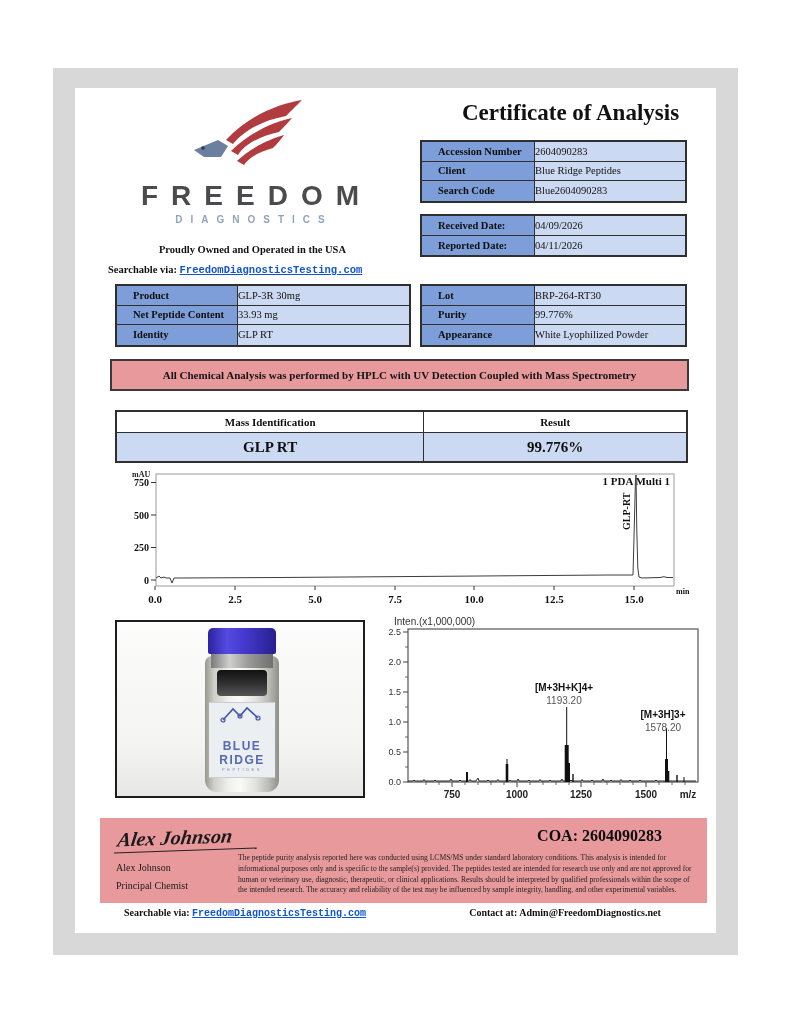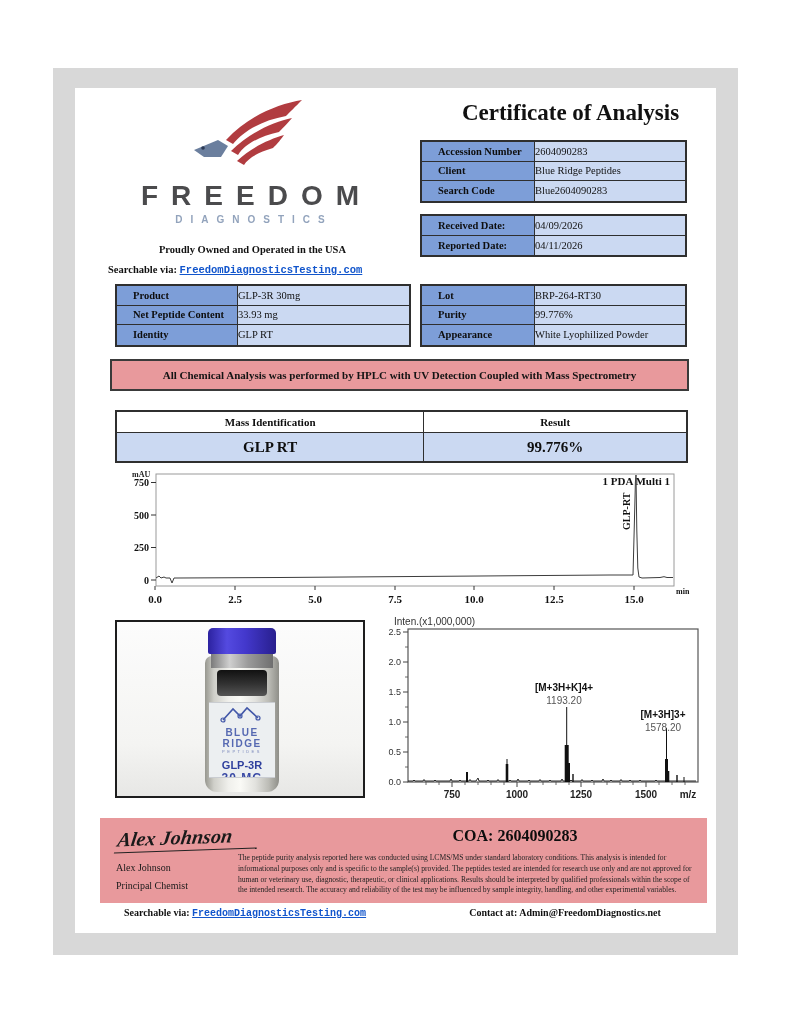--- a/index.html
+++ b/index.html
@@ -61,33 +61,33 @@
   .vial-cap { position:absolute; left:3px; top:0; width:68px; height:26px; border-radius:5px 5px 2px 2px;
     background:linear-gradient(90deg,#2c22a0 0%,#544ae0 28%,#4338cc 55%,#281f8e 100%); }
   .vial-skirt { position:absolute; left:6px; top:26px; width:62px; height:14px;
     background:linear-gradient(90deg,#7a7a7a,#cfcfcf 30%,#9a9a9a 60%,#6f6f6f); }
   .vial-glass { position:absolute; left:0; top:28px; width:74px; height:136px; border-radius:7px 7px 12px 12px;
     background:linear-gradient(90deg,#97978f 0%,#cfcfc9 12%,#f0f0ec 32%,#fafaf6 48%,#e2e2de 68%,#bcbcb6 86%,#8f8f89 100%); }
   .vial-stopper { position:absolute; left:12px; top:42px; width:50px; height:26px; border-radius:4px;
     background:linear-gradient(180deg,#111 0%,#333 55%,#555 100%); }
   .vial-label { position:absolute; left:4px; top:74px; width:66px; height:76px; background:#eceff1;
     border-top:1px solid #c9ccd1; border-bottom:1px solid #c9ccd1; text-align:center; overflow:hidden; }
-  .vial-brand { font-family:"Liberation Sans", sans-serif; font-weight:bold; font-size:10px;
-    letter-spacing:1.5px; color:#5669b2; margin-top:0; }
+  .vial-brand { font-family:"Liberation Sans", sans-serif; font-weight:bold; font-size:12px;
+    letter-spacing:1.5px; color:#5669b2; margin-top:12px; }
   .vial-brand-sub { font-family:"Liberation Sans", sans-serif; font-size:4px; letter-spacing:2.5px; color:#7b88bb; }
   .vial-product { font-family:"Liberation Sans", sans-serif; font-weight:bold; font-size:11px; color:#2e3f9d; margin-top:5px; }
   .vial-dose { font-family:"Liberation Sans", sans-serif; font-weight:bold; font-size:12px; color:#3a4aa5; letter-spacing:1px; }
 
   
   .sig-block { position:absolute; left:25px; top:730px; width:607px; height:85px; background:#e8999c; }
   .sig-script { position:absolute; left:16px; top:8px; font-style:italic; font-weight:bold; font-size:20px;
     color:#1a1a1a; transform:skewX(-10deg) rotate(-2deg); border-bottom:1.5px solid #222; padding:0 26px 1px 2px; }
   .sig-name { position:absolute; left:16px; top:44px; font-size:10px; color:#1a1a1a; }
   .sig-role { position:absolute; left:16px; top:62px; font-size:10px; color:#1a1a1a; }
-  .sig-coa { position:absolute; left:250px; top:9px; width:330px; text-align:center;
+  .sig-coa { position:absolute; left:232px; top:9px; width:330px; text-align:right;
     font-weight:bold; font-size:16px; color:#0d0d0d; }
   .sig-disclaimer { position:absolute; left:138px; top:35px; width:462px; font-size:7.6px;
     line-height:1.42; color:#242424; }
 
   
   .footer-search { position:absolute; left:15px; top:819px; width:310px; text-align:center;
     font-weight:bold; font-size:10px; color:#111; }
   .footer-contact { position:absolute; left:340px; top:819px; width:300px; text-align:center;
     font-weight:bold; font-size:10px; color:#111; }
 

